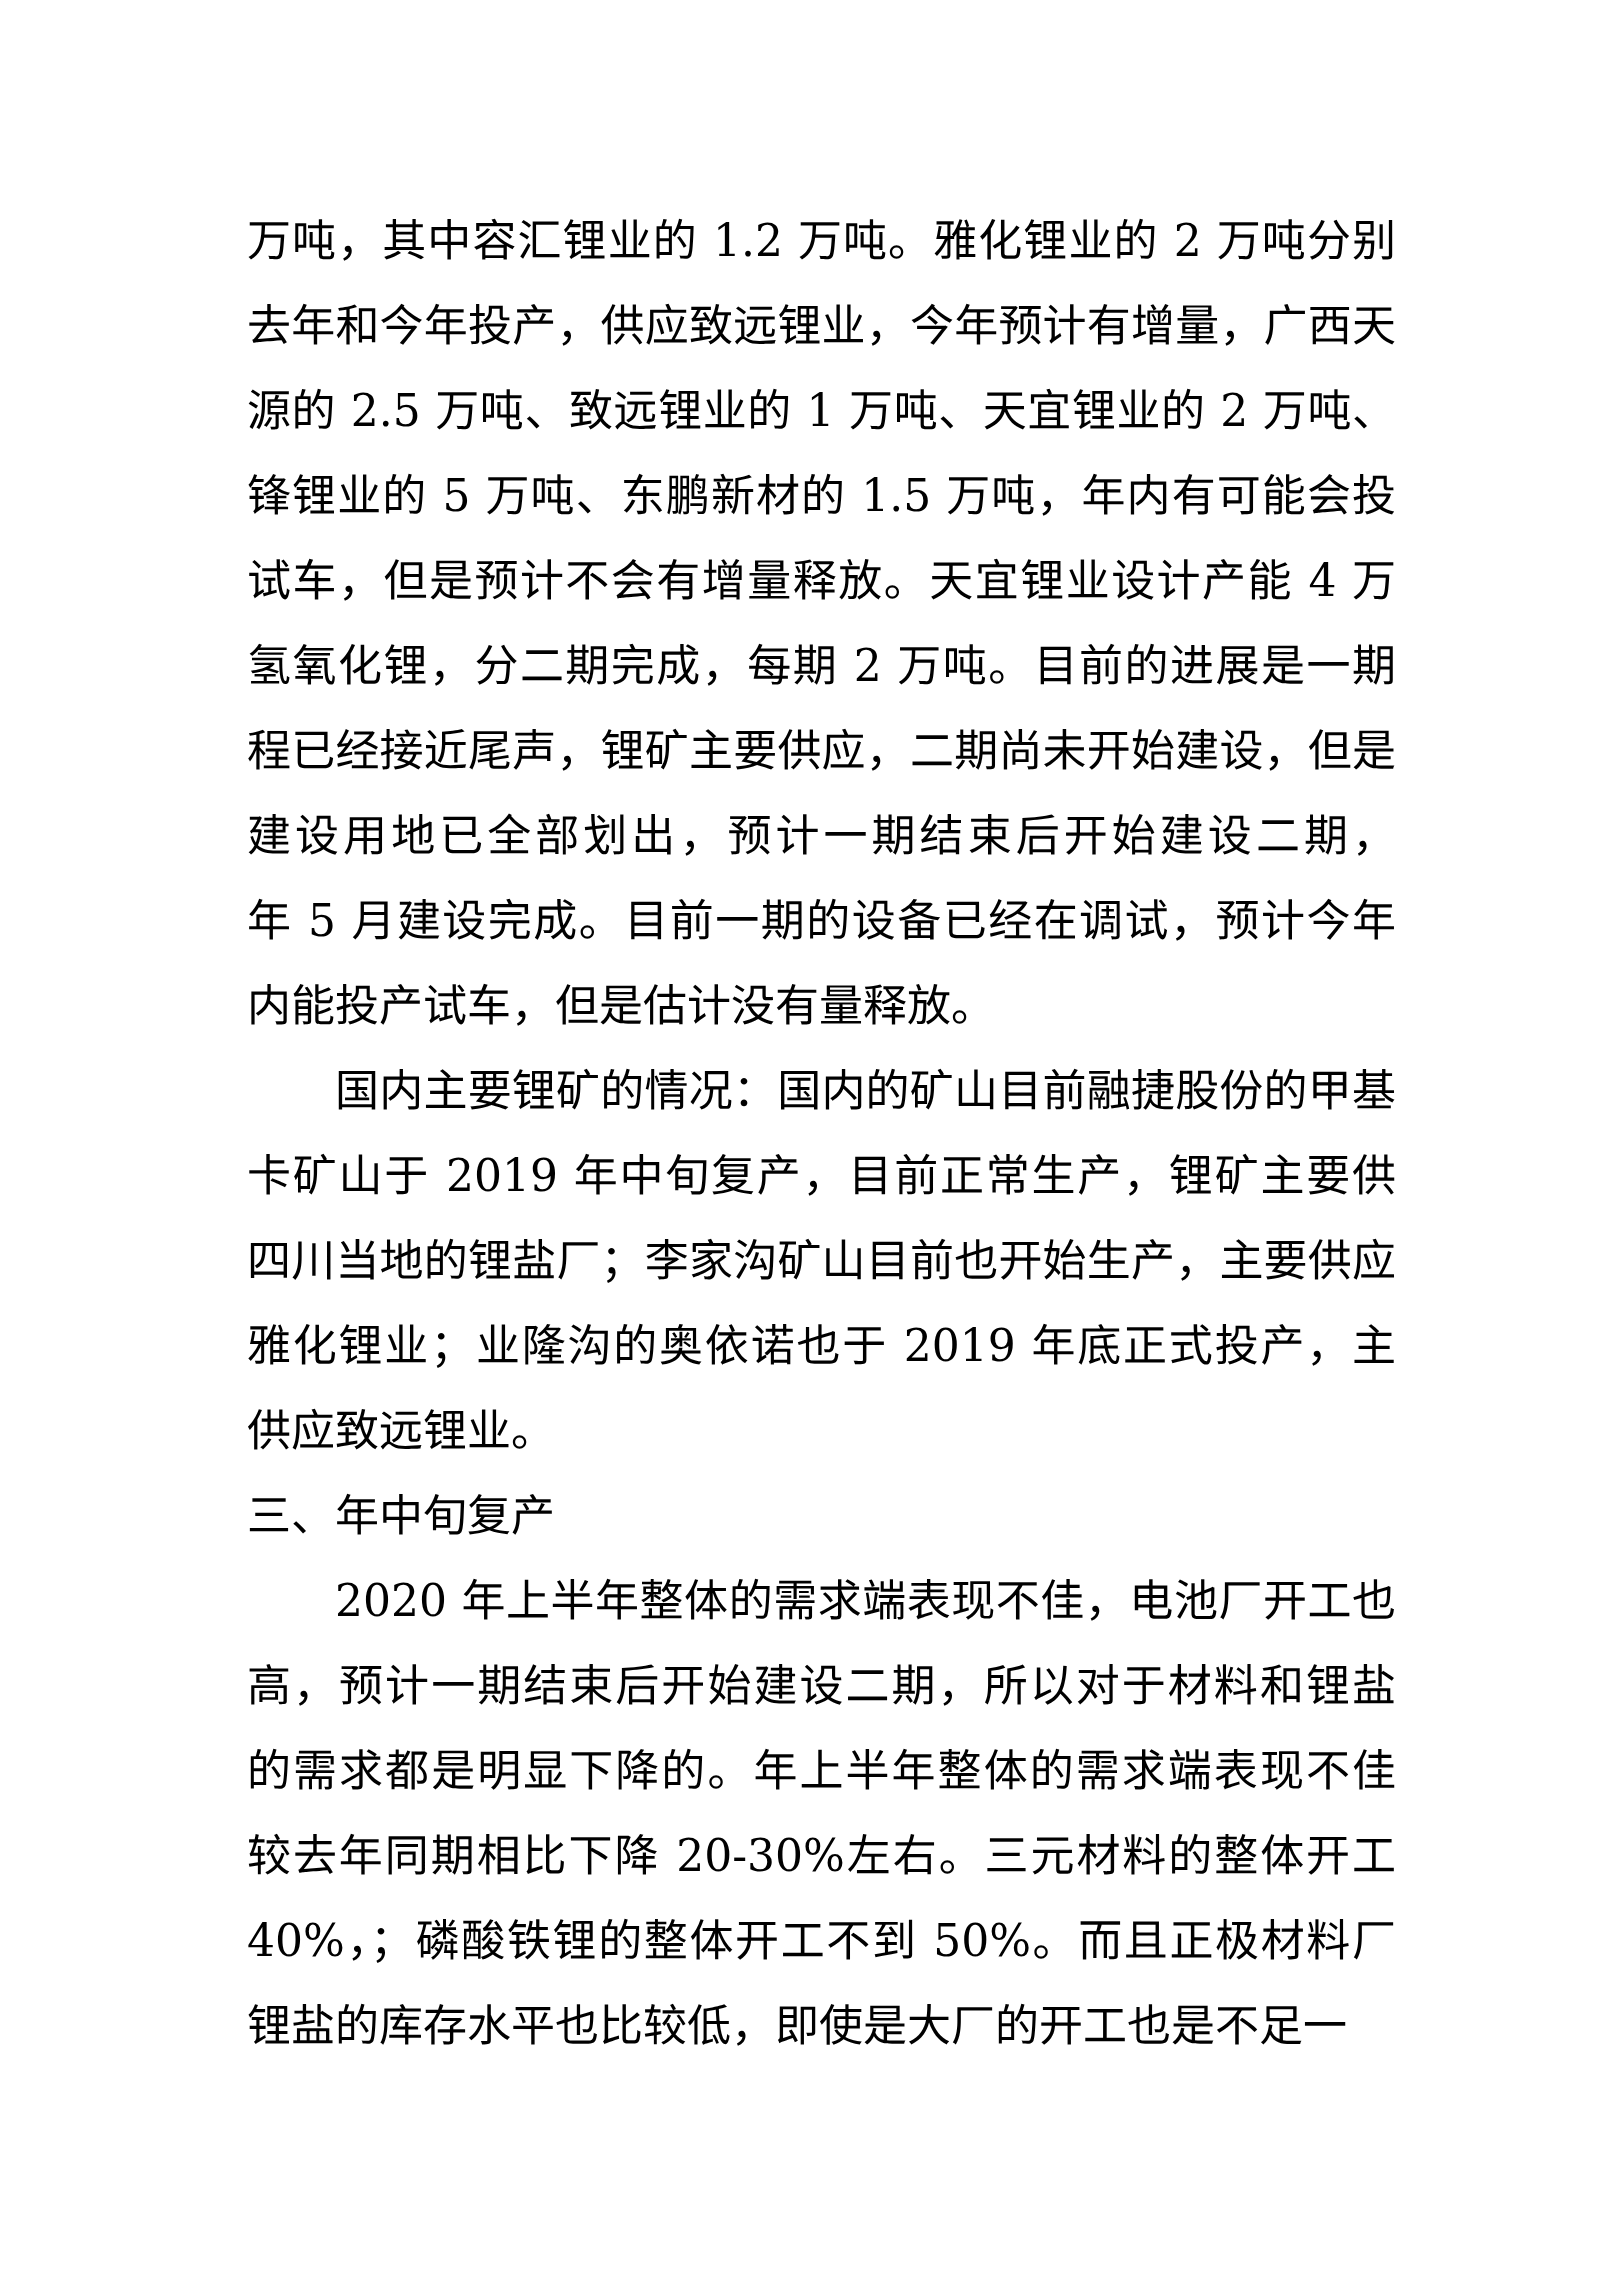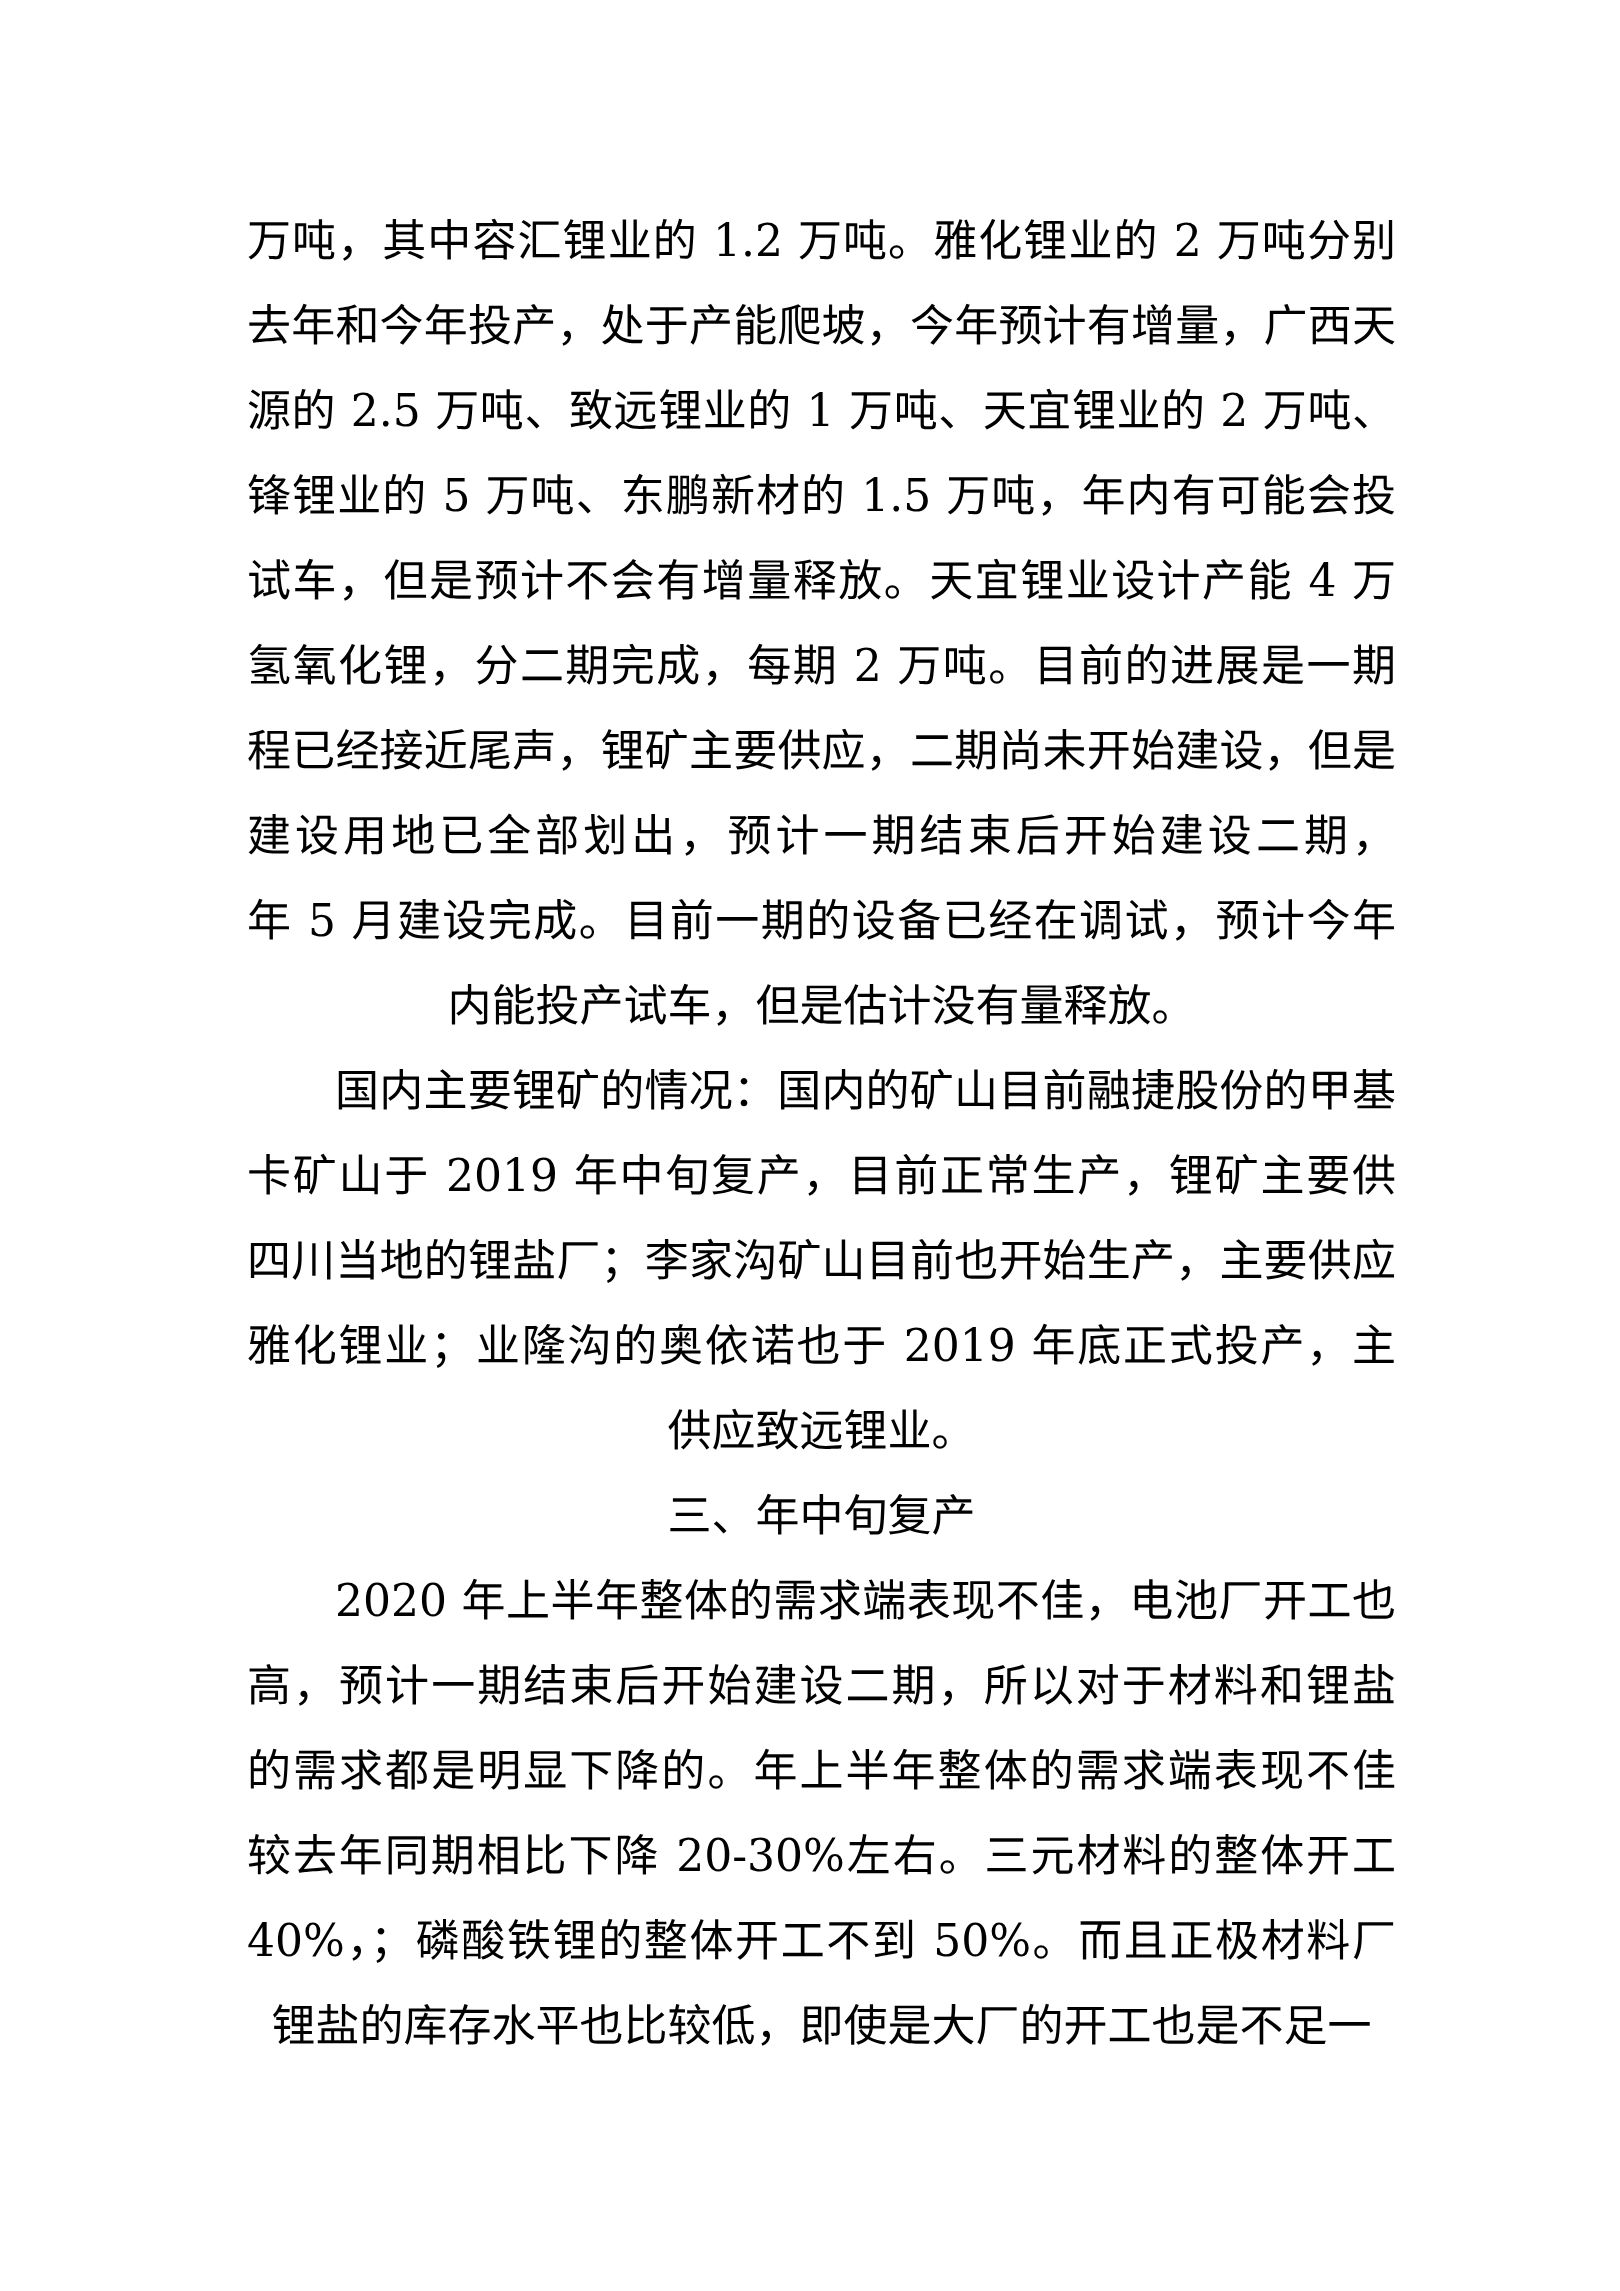--- a/index.html
+++ b/index.html
@@ -31,34 +31,34 @@
     overflow: hidden;
   }
   
   .line.j {
     text-align: justify;
     text-align-last: justify;
     text-justify: inter-character;
   }
   
   .line.e {
-    text-align: center;
+    text-align: left;
   }
   
   .line.ind {
     padding-left: 88px;
   }
 </style>
 </head>
 <body>
 
 <div class="page">
   <div class="text-block">
     <div class="line j">万吨，其中容汇锂业的 1.2 万吨。雅化锂业的 2 万吨分别于</div>
-    <div class="line j">去年和今年投产，处于产能爬坡，今年预计有增量，广西天</div>
+    <div class="line j">去年和今年投产，供应致远锂业，今年预计有增量，广西天</div>
     <div class="line j">源的 2.5 万吨、致远锂业的 1 万吨、天宜锂业的 2 万吨、赣</div>
     <div class="line j">锋锂业的 5 万吨、东鹏新材的 1.5 万吨，年内有可能会投产</div>
     <div class="line j">试车，但是预计不会有增量释放。天宜锂业设计产能 4 万吨</div>
     <div class="line j">氢氧化锂，分二期完成，每期 2 万吨。目前的进展是一期工</div>
     <div class="line j">程已经接近尾声，锂矿主要供应，二期尚未开始建设，但是</div>
     <div class="line j">建设用地已全部划出，预计一期结束后开始建设二期，2021</div>
     <div class="line j">年 5 月建设完成。目前一期的设备已经在调试，预计今年年</div>
     <div class="line e">内能投产试车，但是估计没有量释放。</div>
     <div class="line j ind">国内主要锂矿的情况：国内的矿山目前融捷股份的甲基</div>
     <div class="line j">卡矿山于 2019 年中旬复产，目前正常生产，锂矿主要供应</div>

